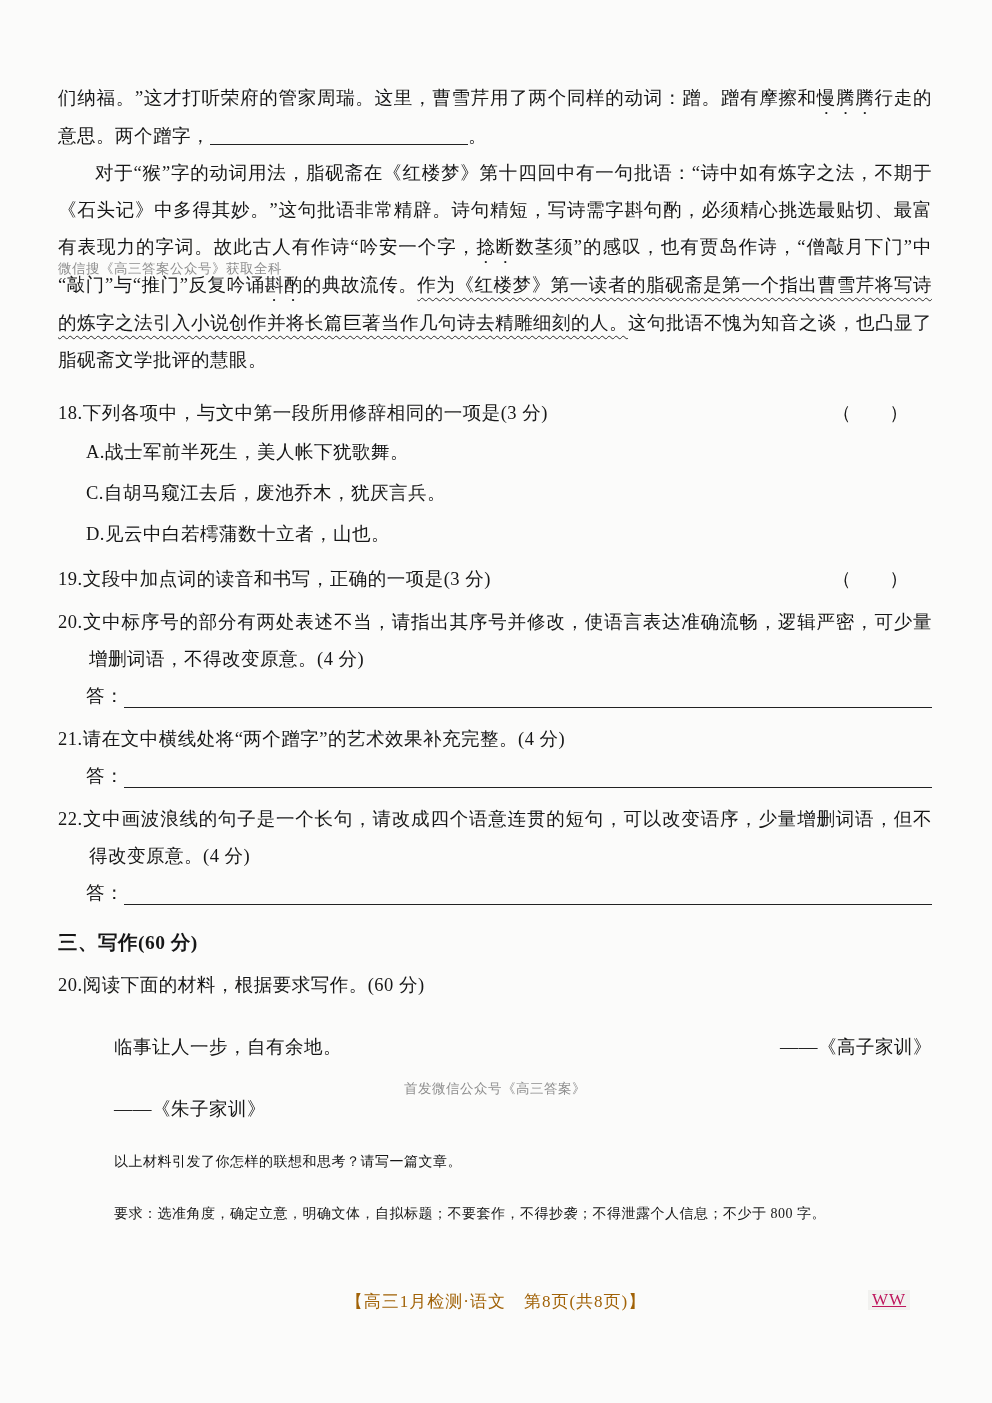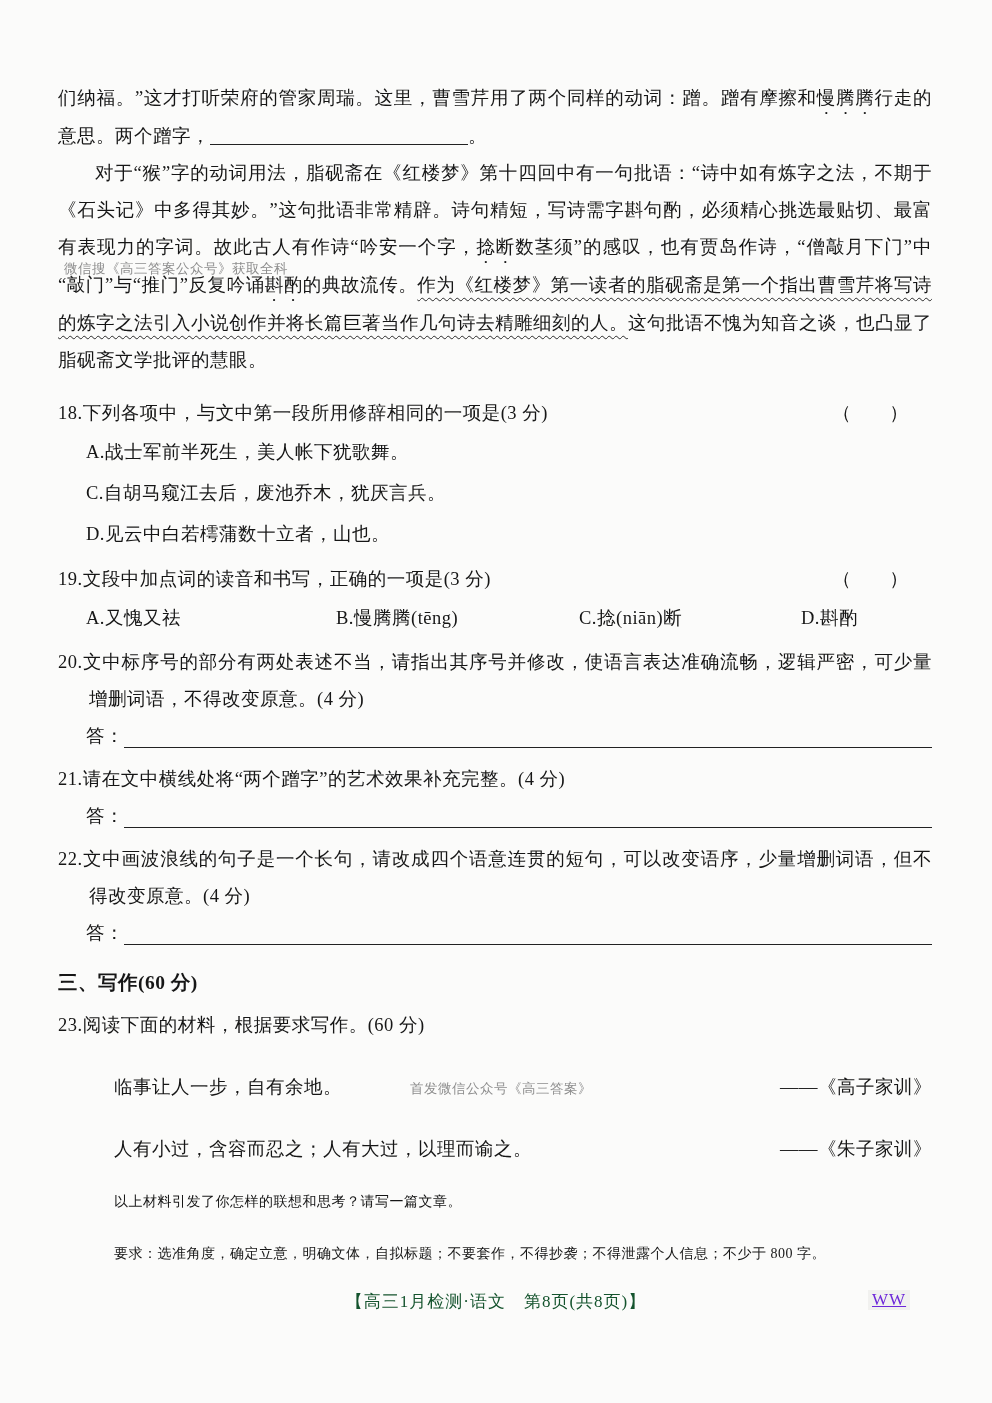--- a/index.html
+++ b/index.html
@@ -43,21 +43,20 @@
     border-bottom:1.6px solid #222;
     vertical-align:-3px;
   }
   
   .wm{
     position:absolute;
     color:#8d8d8d;
     font-size:13.5px;
     letter-spacing:0.5px;
     white-space:nowrap;
-    margin-left:6px;
   }
   .wm1{left:58px;top:260px;}
   .wm2{left:404px;top:1080px;}
   
   .q{font-size:18.5px;line-height:37px;letter-spacing:0.5px;}
   .q-stem-row{display:flex;justify-content:space-between;align-items:baseline;gap:32px;}
   .bracket{padding-right:14px;letter-spacing:10px;}
   .q18{margin-top:16px;}
   .q18 .opt{padding-left:28px;line-height:41px;}
   .q19{margin-top:6px;}
@@ -68,25 +67,25 @@
   .ans-line{flex:1;border-bottom:1.7px solid #222;margin-bottom:7px;height:0;}
   
   .sec-head{margin-top:12px;font-size:19.5px;font-weight:bold;line-height:38px;letter-spacing:0.5px;}
   .q23{margin-top:5px;}
   .material{display:flex;justify-content:space-between;align-items:baseline;padding-left:56px;margin-top:1px;font-size:18.5px;line-height:37px;letter-spacing:0.5px;}
   .mat-src{white-space:nowrap;margin-top:24px;}
   .q23-sub{padding-left:56px;font-size:14px;line-height:36px;letter-spacing:0.5px;margin-top:16px;}
   
   .footer{
     position:absolute;left:0;top:1290px;width:100%;
-    text-align:center;font-size:17px;letter-spacing:1px;color:#14532d;
+    text-align:center;font-size:17px;letter-spacing:1px;color:#a16207;
   }
   .footer-right{
     position:absolute;left:868px;top:1290px;
-    font-size:17px;color:#6d28d9;letter-spacing:1px;
+    font-size:17px;color:#be185d;letter-spacing:1px;
     background:#f1f1ef;padding:0 4px;text-decoration:underline;
   }
 </style>
 </head>
 <body>
 
 <div class="sheet">
 
   <div class="passage">
 
@@ -108,26 +107,20 @@
     <div class="opt">A.战士军前半死生，美人帐下犹歌舞。</div>
     <div class="opt">C.自胡马窥江去后，废池乔木，犹厌言兵。</div>
     <div class="opt">D.见云中白若樗蒲数十立者，山也。</div>
   </div>
 
   <div class="q q19">
     <div class="q-stem-row">
       <span>19.文段中加点词的读音和书写，正确的一项是(3 分)</span>
       <span class="bracket">（　）</span>
     </div>
-    <div class="q19-opts">
-      <span>A.又愧又祛</span>
-      <span>B.慢腾腾(tēng)</span>
-      <span>C.捻(niān)断</span>
-      <span>D.斟酌</span>
-    </div>
   </div>
 
   <div class="q q-block">
     <span class="q-wrap">20.文中标序号的部分有两处表述不当，请指出其序号并修改，使语言表达准确流畅，逻辑严密，可少量增删词语，不得改变原意。(4 分)</span>
     <div class="ans-row">
       <span>答：</span>
       <span class="ans-line"></span>
     </div>
   </div>
 
@@ -143,27 +136,26 @@
     <span class="q-wrap">22.文中画波浪线的句子是一个长句，请改成四个语意连贯的短句，可以改变语序，少量增删词语，但不得改变原意。(4 分)</span>
     <div class="ans-row">
       <span>答：</span>
       <span class="ans-line"></span>
     </div>
   </div>
 
   <div class="sec-head">三、写作(60 分)</div>
 
   <div class="q q23">
-    <span>23.阅读下面的材料，根据要求写作。(60 分)</span>
+    <span>20.阅读下面的材料，根据要求写作。(60 分)</span>
     <div class="material">
       <span>临事让人一步，自有余地。</span>
       <span class="mat-src">——《高子家训》</span>
     </div>
     <div class="material">
-      <span>人有小过，含容而忍之；人有大过，以理而谕之。</span>
       <span class="mat-src">——《朱子家训》</span>
     </div>
     <p class="q23-sub">以上材料引发了你怎样的联想和思考？请写一篇文章。</p>
     <p class="q23-sub">要求：选准角度，确定立意，明确文体，自拟标题；不要套作，不得抄袭；不得泄露个人信息；不少于 800 字。</p>
   </div>
 
 </div>
 
 <div class="wm wm1">微信搜《高三答案公众号》获取全科</div>
 <div class="wm wm2">首发微信公众号《高三答案》</div>

